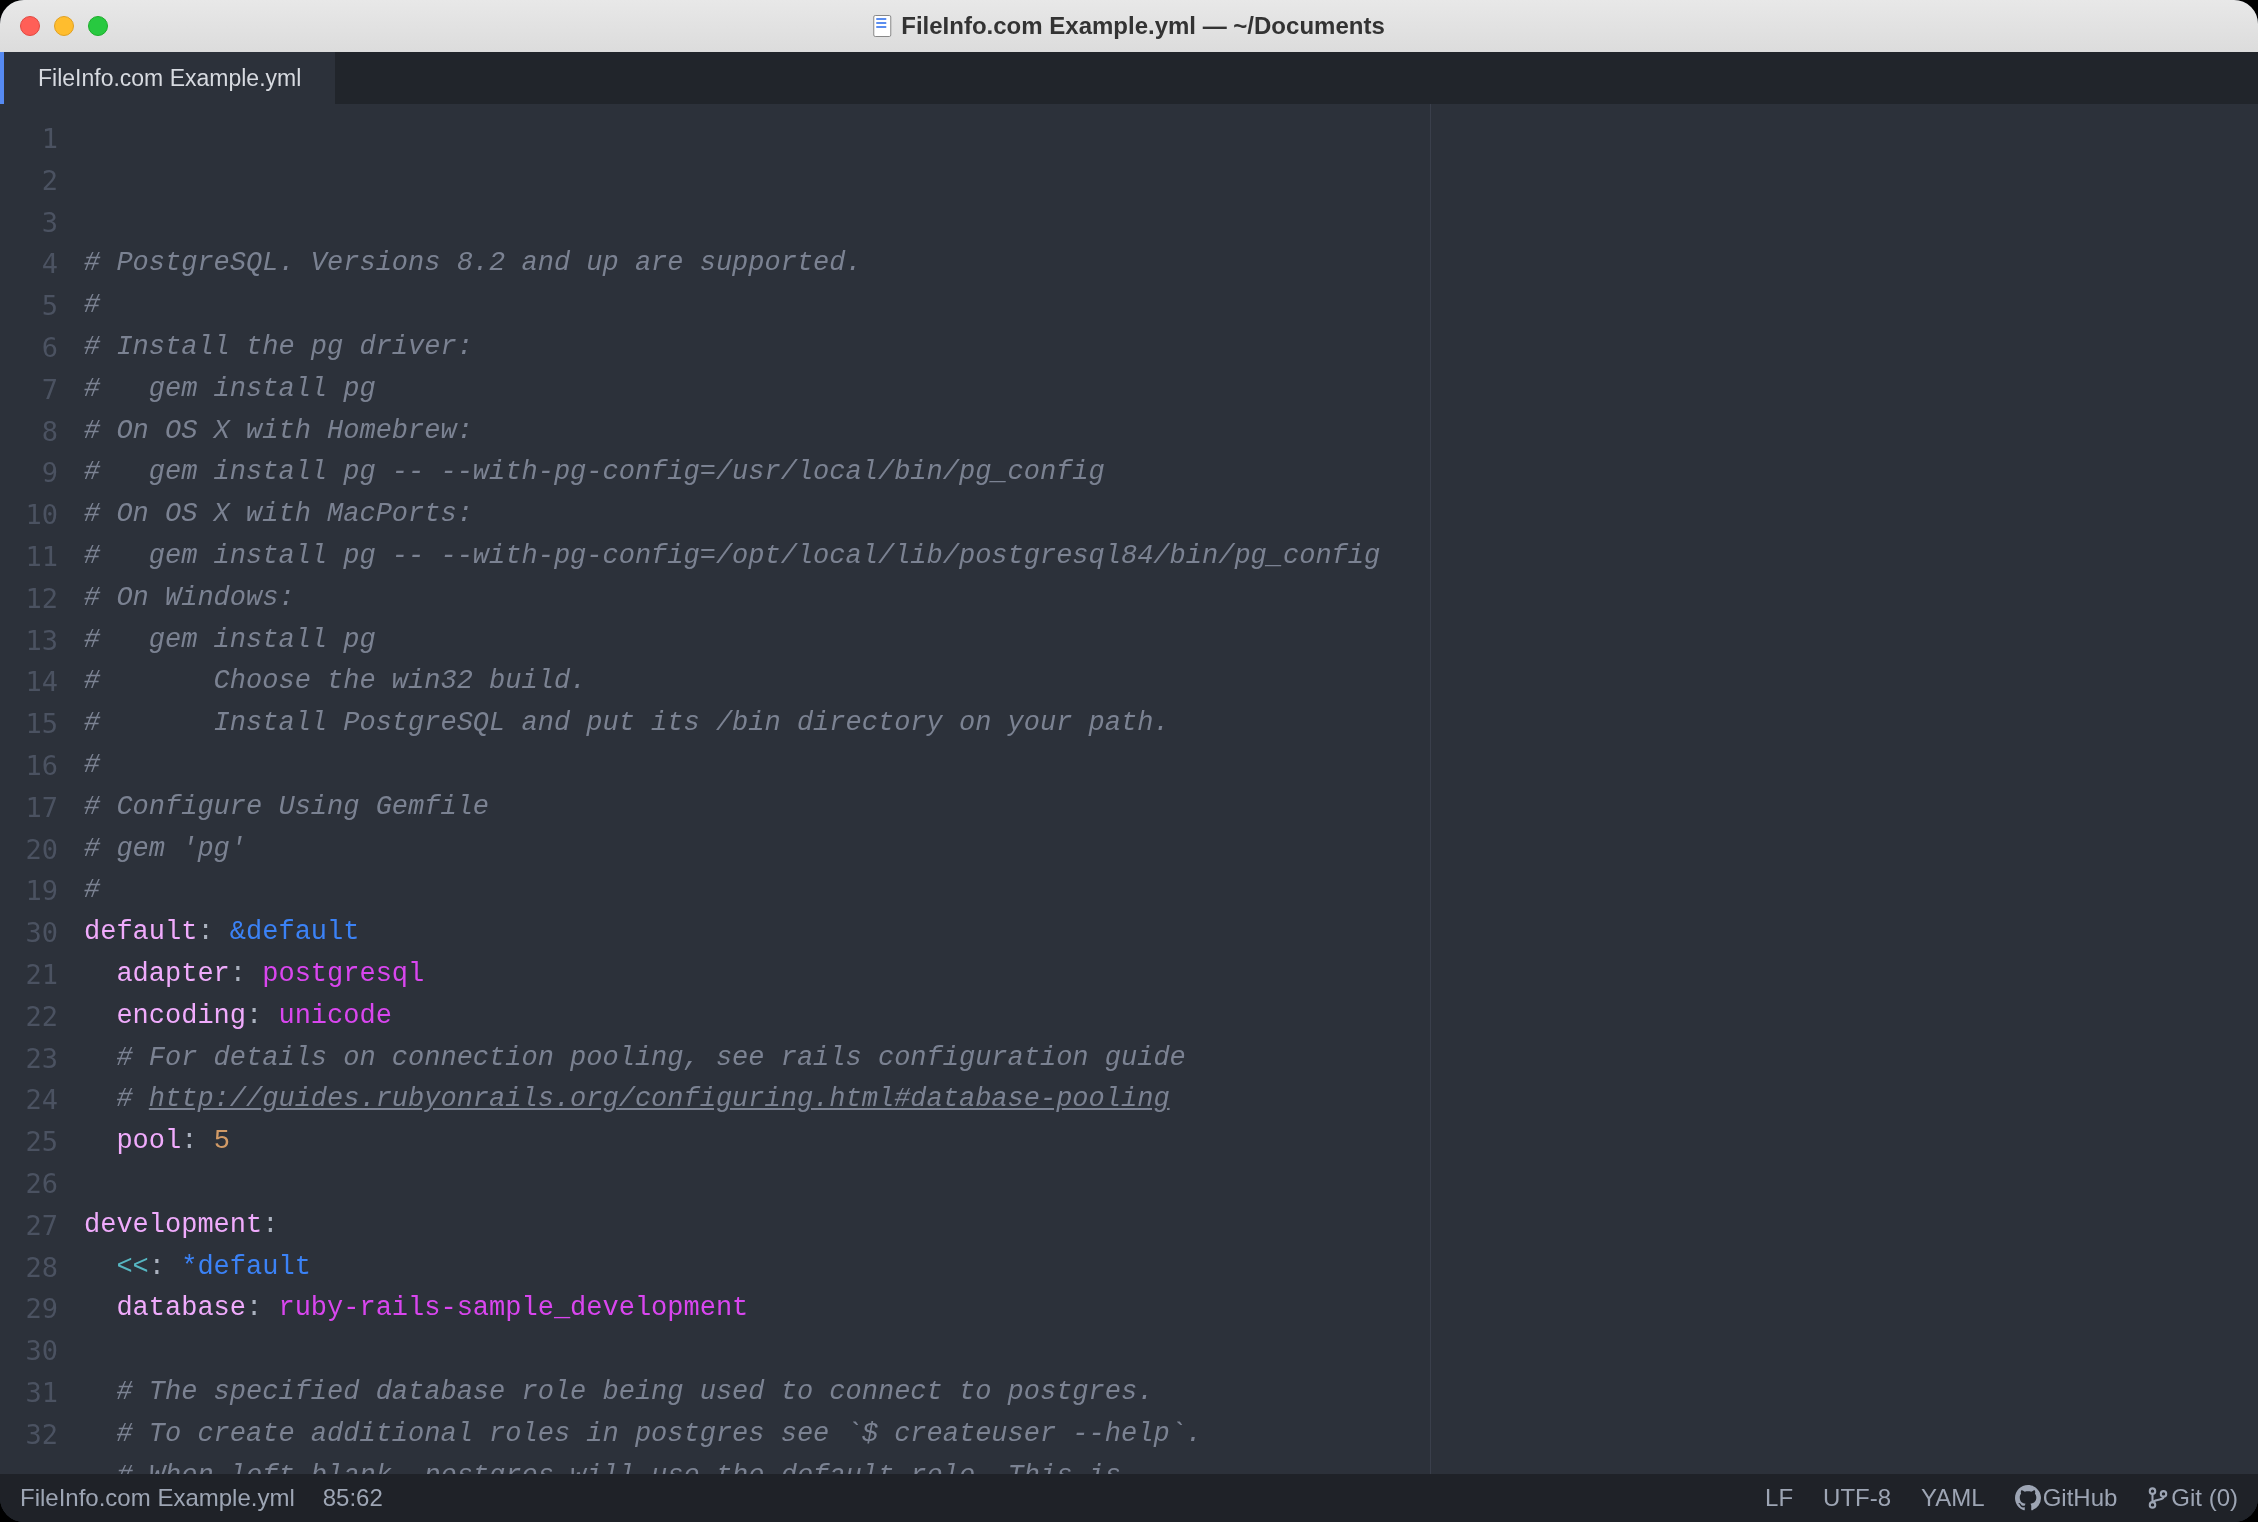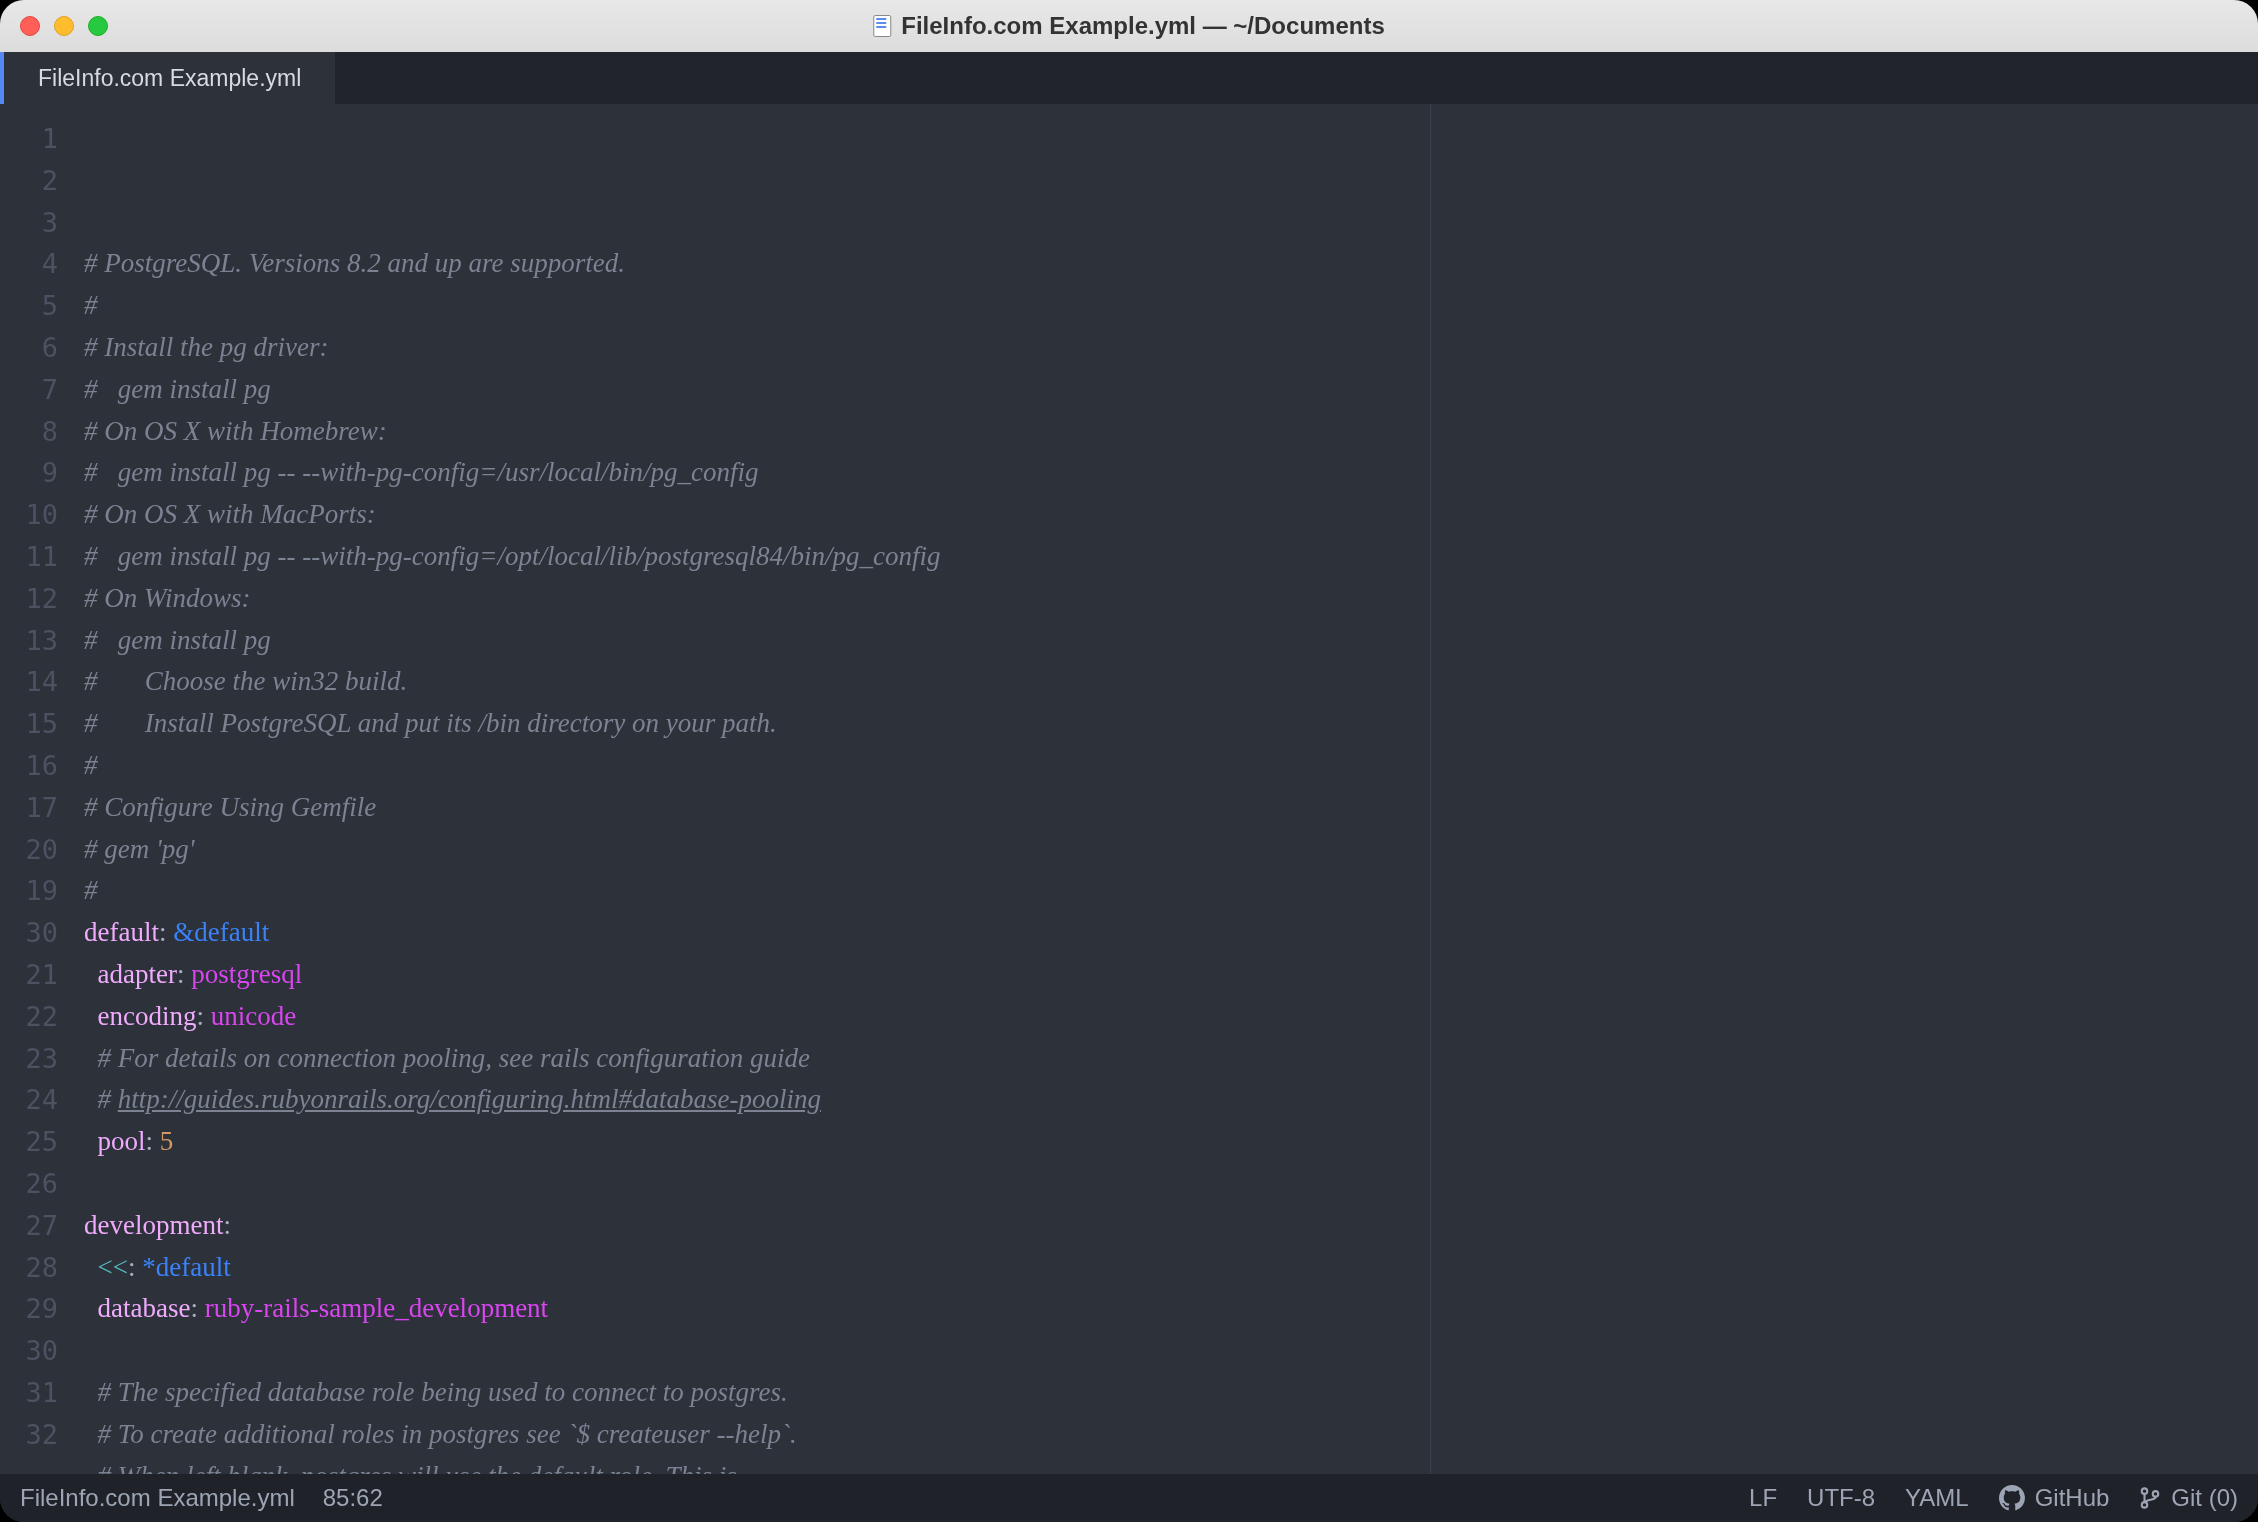--- a/index.html
+++ b/index.html
@@ -11,35 +11,35 @@
 .tl.red { background: #ff5f57; border: 1px solid #e14840; }
 .tl.yellow { background: #ffbd2e; border: 1px solid #dfa023; }
 .tl.green { background: #28c940; border: 1px solid #1dad2b; }
 .title { position: absolute; left: 50%; transform: translateX(-50%); display: flex; align-items: center; gap: 10px; color: #333; font-size: 24px; font-weight: 600; }
 .title .doc-icon { width: 18px; height: 22px; background: #fff; border: 1px solid #888; border-radius: 2px; position: relative; }
 .title .doc-icon::before { content: ""; position: absolute; top: 2px; left: 2px; width: 10px; height: 2px; background: #5b8def; box-shadow: 0 4px 0 #5b8def, 0 8px 0 #5b8def; }
 .tabbar { height: 52px; background: #21252b; display: flex; }
 .tab { padding: 0 34px; display: flex; align-items: center; color: #d7dae0; font-size: 23px; border-left: 4px solid #568af2; background: #2c313a; }
 .editor { flex: 1; display: flex; overflow: hidden; }
 .gutter { width: 70px; background: #2c313a; text-align: right; padding: 14px 12px 0 0; color: #4b5261; font-family: "Menlo", "Consolas", monospace; font-size: 27px; line-height: 41.8px; user-select: none; }
-.code { flex: 1; background: #2c313a; padding: 14px 0 0 14px; font-family: Liberation Serif, serif; font-size: 27px; line-height: 41.8px; color: #abb2bf; white-space: pre; position: relative; }
+.code { flex: 1; background: #2c313a; padding: 14px 0 0 14px; font-family: Liberation Mono, monospace; font-size: 27px; line-height: 41.8px; color: #abb2bf; white-space: pre; position: relative; }
 .code .wrap-guide { position: absolute; left: 1360px; top: 0; bottom: 0; width: 1px; background: #3a3f4b; }
 .code .line { height: 41.8px; }
 .c-comment { color: #7b8292; font-style: italic; }
 .c-url { color: #7b8292; font-style: italic; text-decoration: underline; }
 .c-key { color: #f0abfc; }
 .c-colon { color: #abb2bf; }
 .c-anchor { color: #3b82f6; }
 .c-string { color: #d946ef; }
 .c-number { color: #d19a66; }
 .c-op { color: #56b6c2; }
 .statusbar { height: 48px; background: #1f2228; display: flex; align-items: center; justify-content: space-between; padding: 0 20px; color: #9da5b4; font-size: 24px; }
 .sb-left, .sb-right { display: flex; align-items: center; gap: 28px; }
 .sb-right { gap: 30px; }
-.sb-right .grp { display: flex; align-items: center; gap: 10px; }
+.sb-right .grp { display: flex; align-items: center; gap: 2px; }
 .sb-note { color: #9da5b4; font-weight: 600; }
 .gh-icon { width: 26px; height: 26px; display: inline-block; }
 .git-icon { width: 22px; height: 22px; display: inline-block; }
 </style>
 </head>
 <body>
 
 <div class="window">
   <div class="titlebar">
     <div class="traffic">

